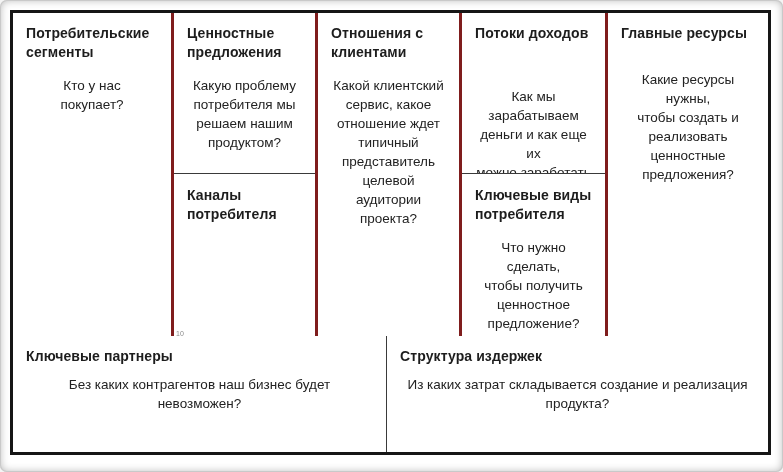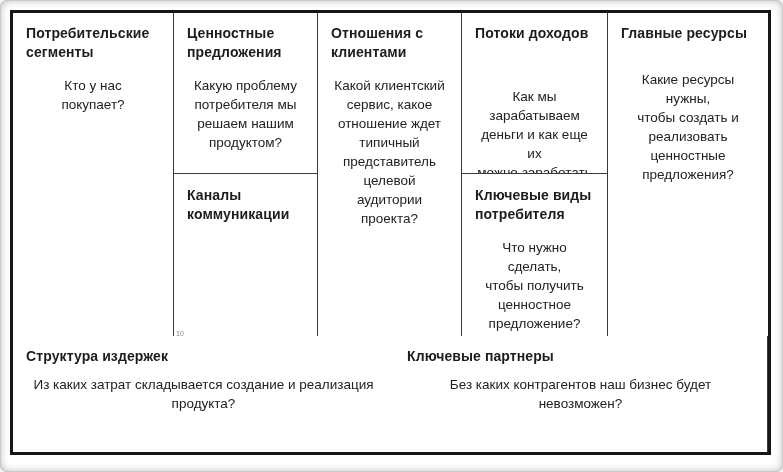--- a/index.html
+++ b/index.html
@@ -36,21 +36,21 @@
   }
   .bottom-section {
     flex: 1;
     display: flex;
   }
   .cell {
     padding: 11px 13px 10px 13px;
     overflow: hidden;
     background: #ffffff;
   }
-  .v-divide { border-right: 1px solid #7f1d1d; }
+  .v-divide { border-right: 3px solid #7f1d1d; }
   .split-col { display: flex; flex-direction: column; }
   .sub-top { height: 161px; border-bottom: 1px solid #3a3a3a; }
   .sub-bottom { flex: 1; padding-top: 12px; }
   .cell-title {
     font-weight: bold;
     font-size: 14px;
     line-height: 19px;
     min-height: 46px;
     margin-bottom: 6px;
     white-space: pre-line;
@@ -101,21 +101,21 @@
         <div class="cell sub-top">
           <div class="cell-title">Ценностные
 предложения</div>
           <div class="cell-question">Какую проблему
 потребителя мы
 решаем нашим
 продуктом?</div>
         </div>
         <div class="cell sub-bottom">
           <div class="cell-title">Каналы
-коммуникации</div>
+потребителя</div>
         </div>
       </div>
 
       <div class="cell v-divide">
         <div class="cell-title">Отношения с
 клиентами</div>
         <div class="cell-question">Какой клиентский
 сервис, какое
 отношение ждет
 типичный
@@ -149,28 +149,28 @@
 чтобы создать и
 реализовать
 ценностные
 предложения?</div>
       </div>
 
     </div>
 
     <div class="bottom-section">
 
+      <div class="cell bottom-left">
+        <div class="cell-title single-row">Ключевые партнеры</div>
+        <div class="cell-question">Без каких контрагентов наш бизнес будет невозможен?</div>
+      </div>
+
       <div class="cell bottom-right">
         <div class="cell-title single-row">Структура издержек</div>
         <div class="cell-question">Из каких затрат складывается создание и реализация
 продукта?</div>
-      </div>
-
-      <div class="cell bottom-left">
-        <div class="cell-title single-row">Ключевые партнеры</div>
-        <div class="cell-question">Без каких контрагентов наш бизнес будет невозможен?</div>
       </div>
 
     </div>
   </div>
 
   <div class="junction-artifact">10</div>
 </div>
 
 </body></html>

